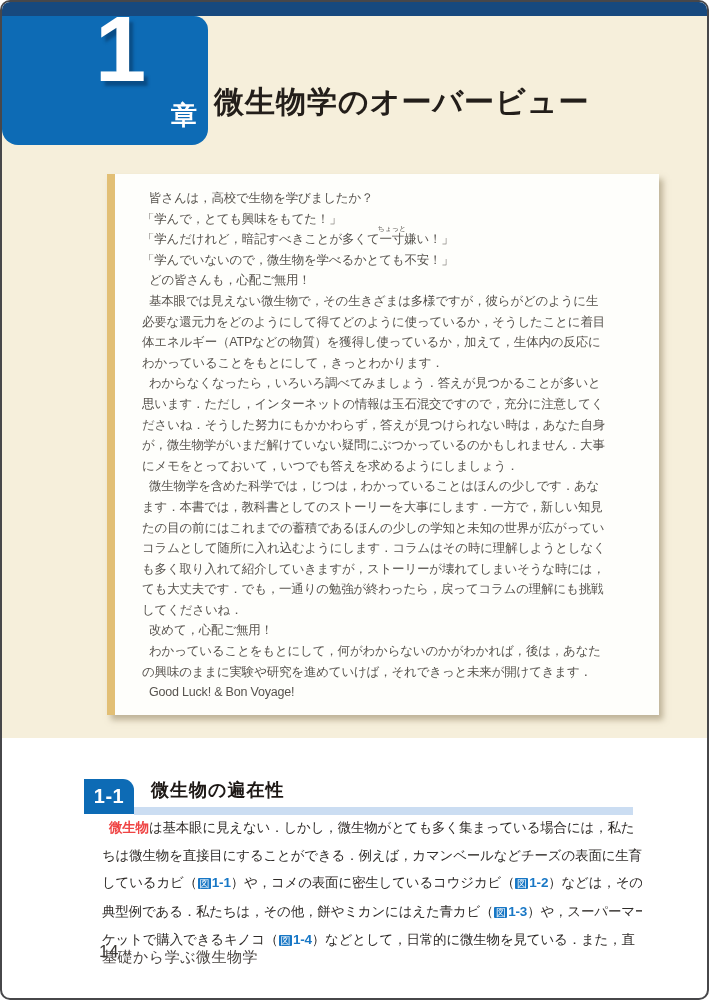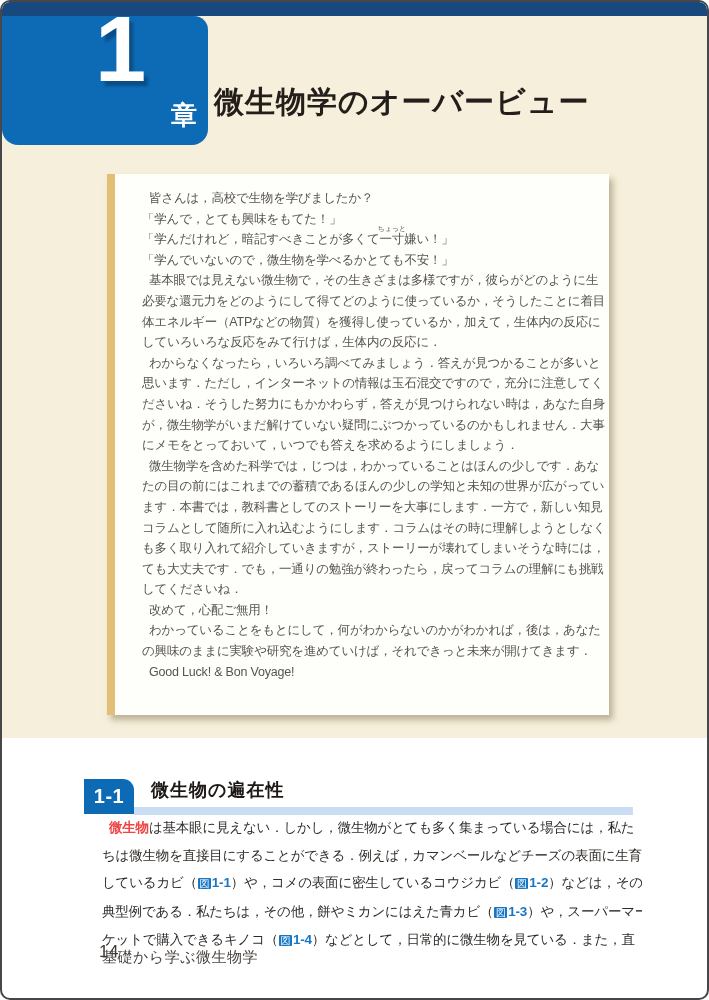--- a/index.html
+++ b/index.html
@@ -34,21 +34,21 @@
   .chapter-kanji{
     position:absolute;left:169px;top:86px;
     font-size:26px;font-weight:bold;color:#ffffff;line-height:1;
   }
   .chapter-title{
     position:absolute;left:212px;top:80px;margin:0;
     font-size:30px;font-weight:900;color:#231e1a;
     letter-spacing:1px;white-space:nowrap;
   }
   .intro-card{
-    position:absolute;left:105px;top:172px;width:502px;height:541px;
+    position:absolute;left:105px;top:172px;width:552px;height:541px;
     background:#fefefb;
     border-left:8px solid #e2bf75;
     box-sizing:border-box;
     box-shadow:4px 5px 6px rgba(135,120,85,0.5);
     overflow:hidden;
   }
   .intro-text{
     position:absolute;left:27px;top:14px;width:455px;
     font-size:12.5px;line-height:20.6px;color:#57534e;
     letter-spacing:-0.2px;
@@ -112,32 +112,33 @@
   </div>
 
   <h1 class="chapter-title">微生物学のオーバービュー</h1>
 
   <div class="intro-card">
     <div class="intro-text">
         <div class="tline ind"><span>皆さんは，高校で生物を学びましたか？</span></div>
         <div class="tline"><span>「学んで，とても興味をもてた！」</span></div>
         <div class="tline"><span>「学んだけれど，暗記すべきことが多くて</span><span class="rb">一寸<span class="rt">ちょっと</span></span><span>嫌い！」</span></div>
         <div class="tline"><span>「学んでいないので，微生物を学べるかとても不安！」</span></div>
+        <div class="tline ind"><span>どの皆さんも，心配ご無用！</span></div>
         <div class="tline ind"><span>基本眼では見えない微生物で，その生きざまは多様ですが，彼らがどのように生</span></div>
         <div class="tline"><span>必要な還元力をどのようにして得てどのように使っているか，そうしたことに着目</span></div>
         <div class="tline"><span>体エネルギー（ATPなどの物質）を獲得し使っているか，加えて，生体内の反応に</span></div>
-        <div class="tline"><span>していろいろな反応をみて行けば，生体内の反応に．</span></div>
+        <div class="tline"><span>わかっていることをもとにして，きっとわかります．</span></div>
         <div class="tline ind"><span>わからなくなったら，いろいろ調べてみましょう．答えが見つかることが多いと</span></div>
         <div class="tline"><span>思います．ただし，インターネットの情報は玉石混交ですので，充分に注意してく</span></div>
         <div class="tline"><span>ださいね．そうした努力にもかかわらず，答えが見つけられない時は，あなた自身</span></div>
         <div class="tline"><span>が，微生物学がいまだ解けていない疑問にぶつかっているのかもしれません．大事</span></div>
         <div class="tline"><span>にメモをとっておいて，いつでも答えを求めるようにしましょう．</span></div>
         <div class="tline ind"><span>微生物学を含めた科学では，じつは，わかっていることはほんの少しです．あな</span></div>
+        <div class="tline"><span>ます．本書では，教科書としてのストーリーを大事にします．一方で，新しい知見</span></div>
         <div class="tline"><span>たの目の前にはこれまでの蓄積であるほんの少しの学知と未知の世界が広がってい</span></div>
-        <div class="tline"><span>ます．本書では，教科書としてのストーリーを大事にします．一方で，新しい知見</span></div>
         <div class="tline"><span>コラムとして随所に入れ込むようにします．コラムはその時に理解しようとしなく</span></div>
         <div class="tline"><span>も多く取り入れて紹介していきますが，ストーリーが壊れてしまいそうな時には，</span></div>
         <div class="tline"><span>ても大丈夫です．でも，一通りの勉強が終わったら，戻ってコラムの理解にも挑戦</span></div>
         <div class="tline"><span>してくださいね．</span></div>
         <div class="tline ind"><span>改めて，心配ご無用！</span></div>
         <div class="tline ind"><span>わかっていることをもとにして，何がわからないのかがわかれば，後は，あなた</span></div>
         <div class="tline"><span>の興味のままに実験や研究を進めていけば，それできっと未来が開けてきます．</span></div>
         <div class="tline ind"><span>Good Luck! &amp; Bon Voyage!</span></div>
       </div>
   </div>

